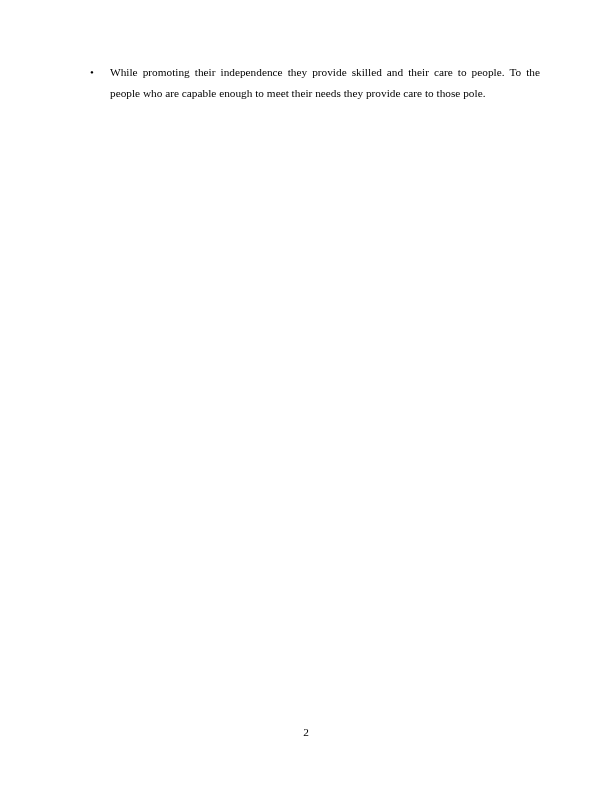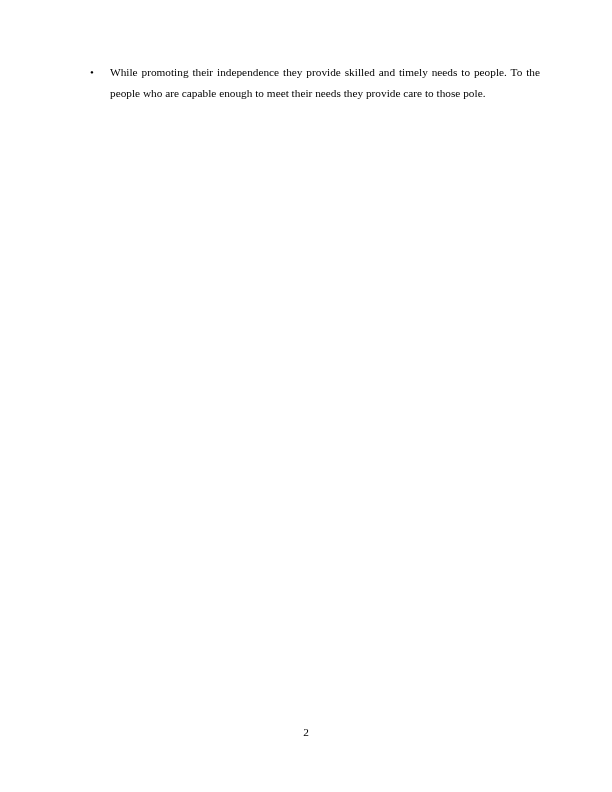--- a/index.html
+++ b/index.html
@@ -61,20 +61,20 @@
 </style>
 </head>
 <body>
 
 <div class="page">
 
   <div class="content">
     <ul class="bullet-list">
       <li class="bullet-item">
         <span class="marker">•</span>
-        <span class="bullet-text">While promoting their independence  they provide skilled and timely needs to people. To the people who are capable enough to meet their needs they provide care to those pole.</span>
+        <span class="bullet-text">While promoting their independence  they provide skilled and their care to people. To the people who are capable enough to meet their needs they provide care to those pole.</span>
       </li>
     </ul>
   </div>
 
   <div class="page-number">2</div>
 
 </div>
 
 </body></html>

